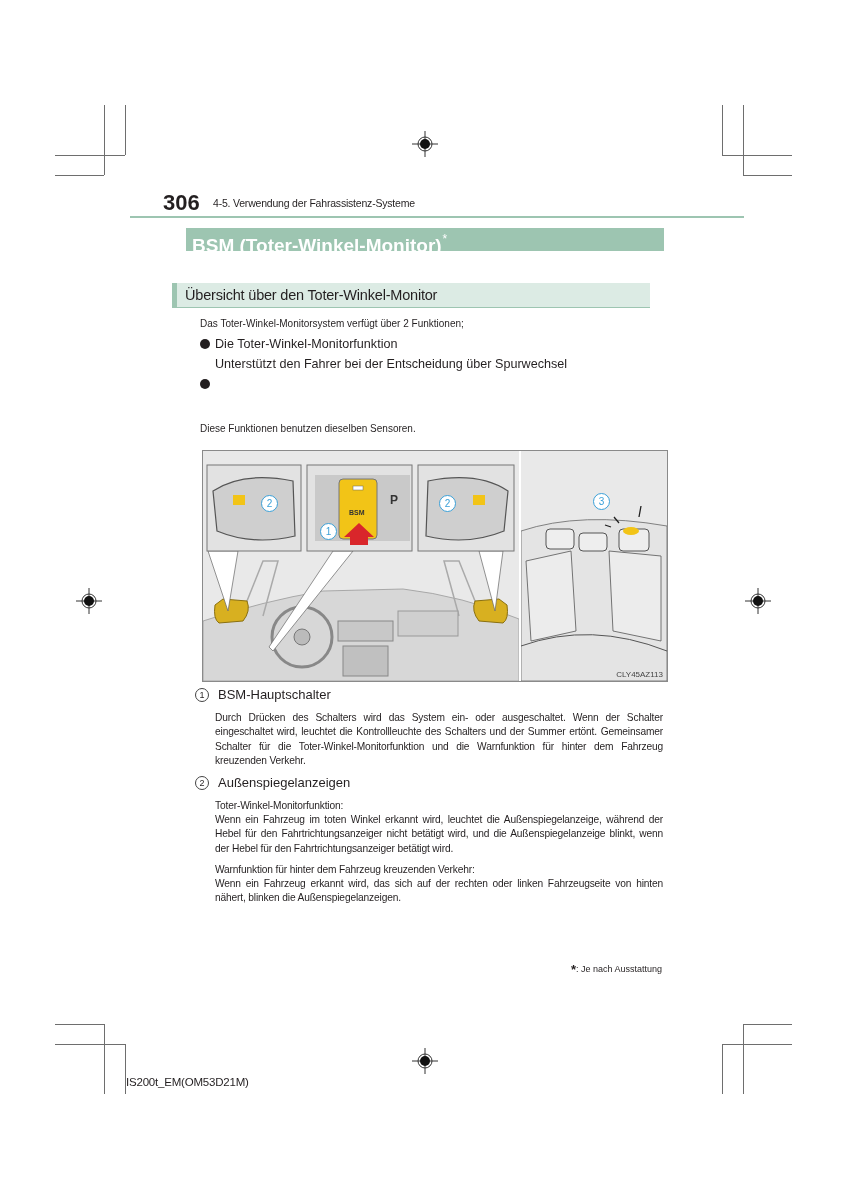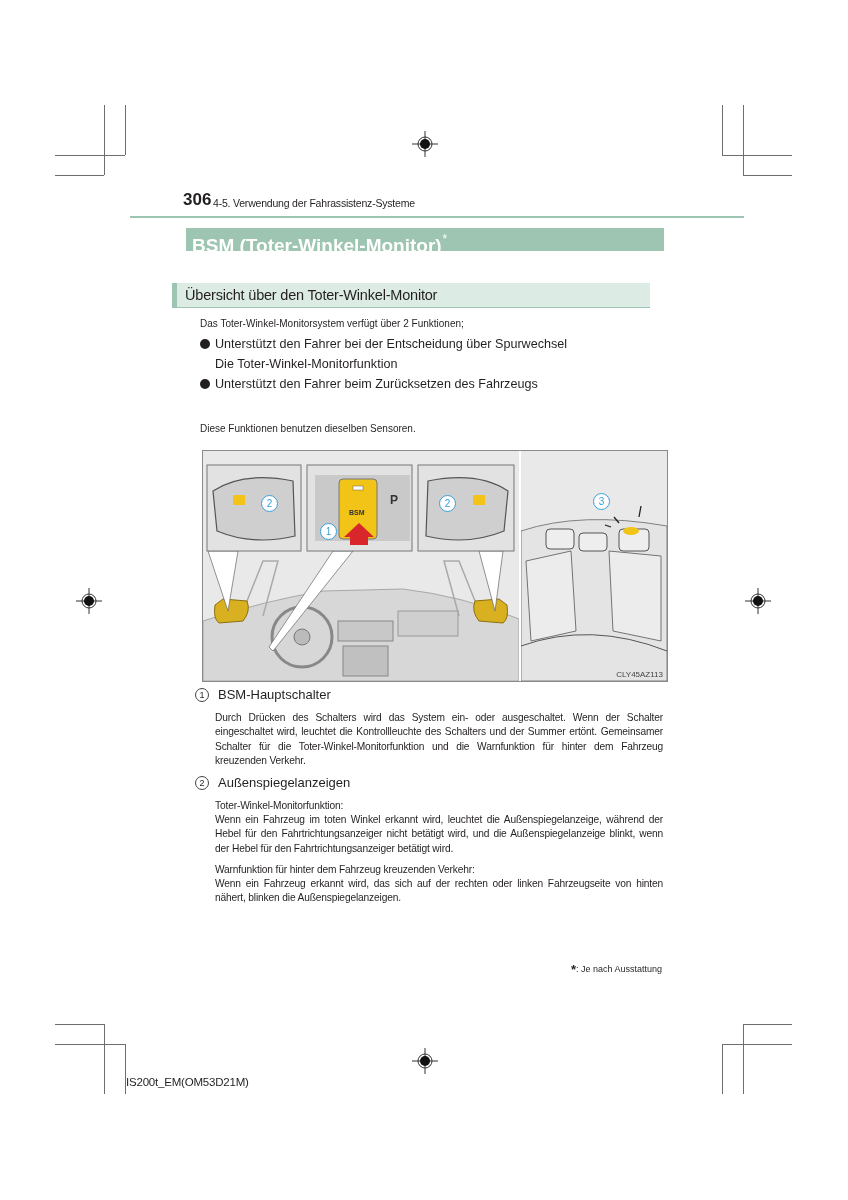--- a/index.html
+++ b/index.html
@@ -2,21 +2,21 @@
 <html><head>
 <meta charset="utf-8">
 <style>
   html, body { margin: 0; padding: 0; }
   body {
     width: 848px; height: 1200px; position: relative; background: #ffffff;
     font-family: "Liberation Sans", "DejaVu Sans", sans-serif; color: #231f20; overflow: hidden;
   }
   .crop { position: absolute; background: #6e6e6e; }
   .reg { position: absolute; width: 26px; height: 26px; }
-  .page-num { position: absolute; left: 163px; top: 190px; font-size: 17px; font-weight: bold; margin-left: 20px; }
+  .page-num { position: absolute; left: 163px; top: 190px; font-size: 22px; font-weight: bold; }
   .chapter { position: absolute; left: 213px; top: 197px; font-size: 10.5px; letter-spacing: -0.2px; }
   .header-rule { position: absolute; left: 130px; top: 216px; width: 614px; height: 2px; background: #9dc5b1; }
   .section-title {
     position: absolute; left: 186px; top: 228px; width: 478px; height: 23px; background: #9dc5b1;
     color: #ffffff; font-size: 19px; font-weight: bold; line-height: 35px; padding-left: 6px; box-sizing: border-box;
   }
   .section-title sup { font-size: 12px; font-weight: normal; vertical-align: top; position: relative; top: -6px; margin-left: 1px; }
   .sub-title {
     position: absolute; left: 172px; top: 283px; width: 478px; height: 25px; background: #dcebe4;
     border-left: 5px solid #9dc5b1; border-bottom: 1px solid #9dc5b1; box-sizing: border-box;
@@ -100,26 +100,25 @@
 <div class="header-rule"></div>
 
 <div class="section-title">
   <span>BSM (Toter-Winkel-Monitor)</span><sup>*</sup>
 </div>
 <div class="sub-title">Übersicht über den Toter-Winkel-Monitor</div>
 
 <div class="body-text intro">Das Toter-Winkel-Monitorsystem verfügt über 2 Funktionen;</div>
 <div class="bullet" style="left:215px;top:334px;">
   <span class="dot"></span>
+  <div>Die Toter-Winkel-Monitorfunktion</div>
   <div>Unterstützt den Fahrer bei der Entscheidung über Spurwechsel</div>
-  <div>Die Toter-Winkel-Monitorfunktion</div>
 </div>
 <div class="bullet" style="left:215px;top:374px;">
   <span class="dot"></span>
-  <div>Unterstützt den Fahrer beim Zurücksetzen des Fahrzeugs</div>
 </div>
 <div class="body-text" style="left:200px;top:419px;">Diese Funktionen benutzen dieselben Sensoren.</div>
 
 <div class="fig">
   <div class="fig-left">
     <svg width="316" height="230" viewBox="0 0 316 230">
 
       <path d="M0 170 Q60 150 120 140 L200 138 Q260 145 316 168 L316 230 L0 230 Z" fill="#d7d7d7" stroke="#999" stroke-width="0.8"></path>
       <path d="M40 160 L60 110 L75 110 L60 165" fill="none" stroke="#aaa" stroke-width="1.5"></path>
       <path d="M276 160 L256 110 L241 110 L256 165" fill="none" stroke="#aaa" stroke-width="1.5"></path>

